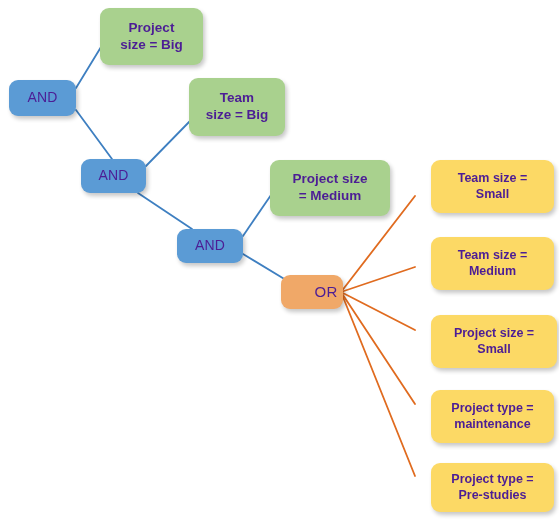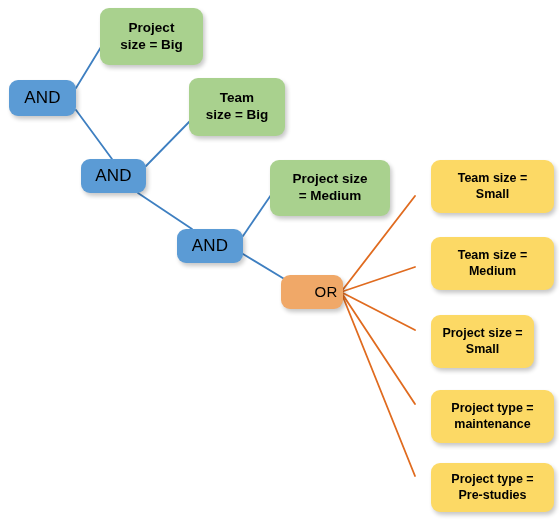--- a/index.html
+++ b/index.html
@@ -22,30 +22,30 @@
     width: 559px;
     height: 519px;
   }
   .node {
     position: absolute;
     box-sizing: border-box;
     display: flex;
     align-items: center;
     justify-content: center;
     text-align: center;
-    color: #000000;
+    color: #4c1d95;
     border-radius: 9px;
     box-shadow: 2px 3px 4px rgba(0,0,0,0.22);
     z-index: 5;
     line-height: 1.25;
     padding: 2px 4px;
   }
   .node-op {
     background: #5B9BD5;
-    font-size: 17px;
+    font-size: 14px;
     font-weight: 400;
     letter-spacing: 0.2px;
   }
   .node-or {
     background: #F0A868;
     font-size: 15px;
     font-weight: 400;
     letter-spacing: 0.2px;
   }
   .node-cond-green {
@@ -109,21 +109,21 @@
         <span class="node-label">OR</span>
       </div>
       <div class="node node-cond-yellow" style="left: 415px; top: 160px; width: 123px; height: 53px;">
         <span class="node-label">Team size =
 Small</span>
       </div>
       <div class="node node-cond-yellow" style="left: 415px; top: 237px; width: 123px; height: 53px;">
         <span class="node-label">Team size =
 Medium</span>
       </div>
-      <div class="node node-cond-yellow" style="left: 415px; top: 315px; width: 103px; height: 53px;">
+      <div class="node node-cond-yellow" style="left: 415px; top: 315px; width: 126px; height: 53px;">
         <span class="node-label">Project size =
 Small</span>
       </div>
       <div class="node node-cond-yellow" style="left: 415px; top: 390px; width: 123px; height: 53px;">
         <span class="node-label">Project type =
 maintenance</span>
       </div>
       <div class="node node-cond-yellow" style="left: 415px; top: 463px; width: 123px; height: 49px;">
         <span class="node-label">Project type =
 Pre-studies</span>

